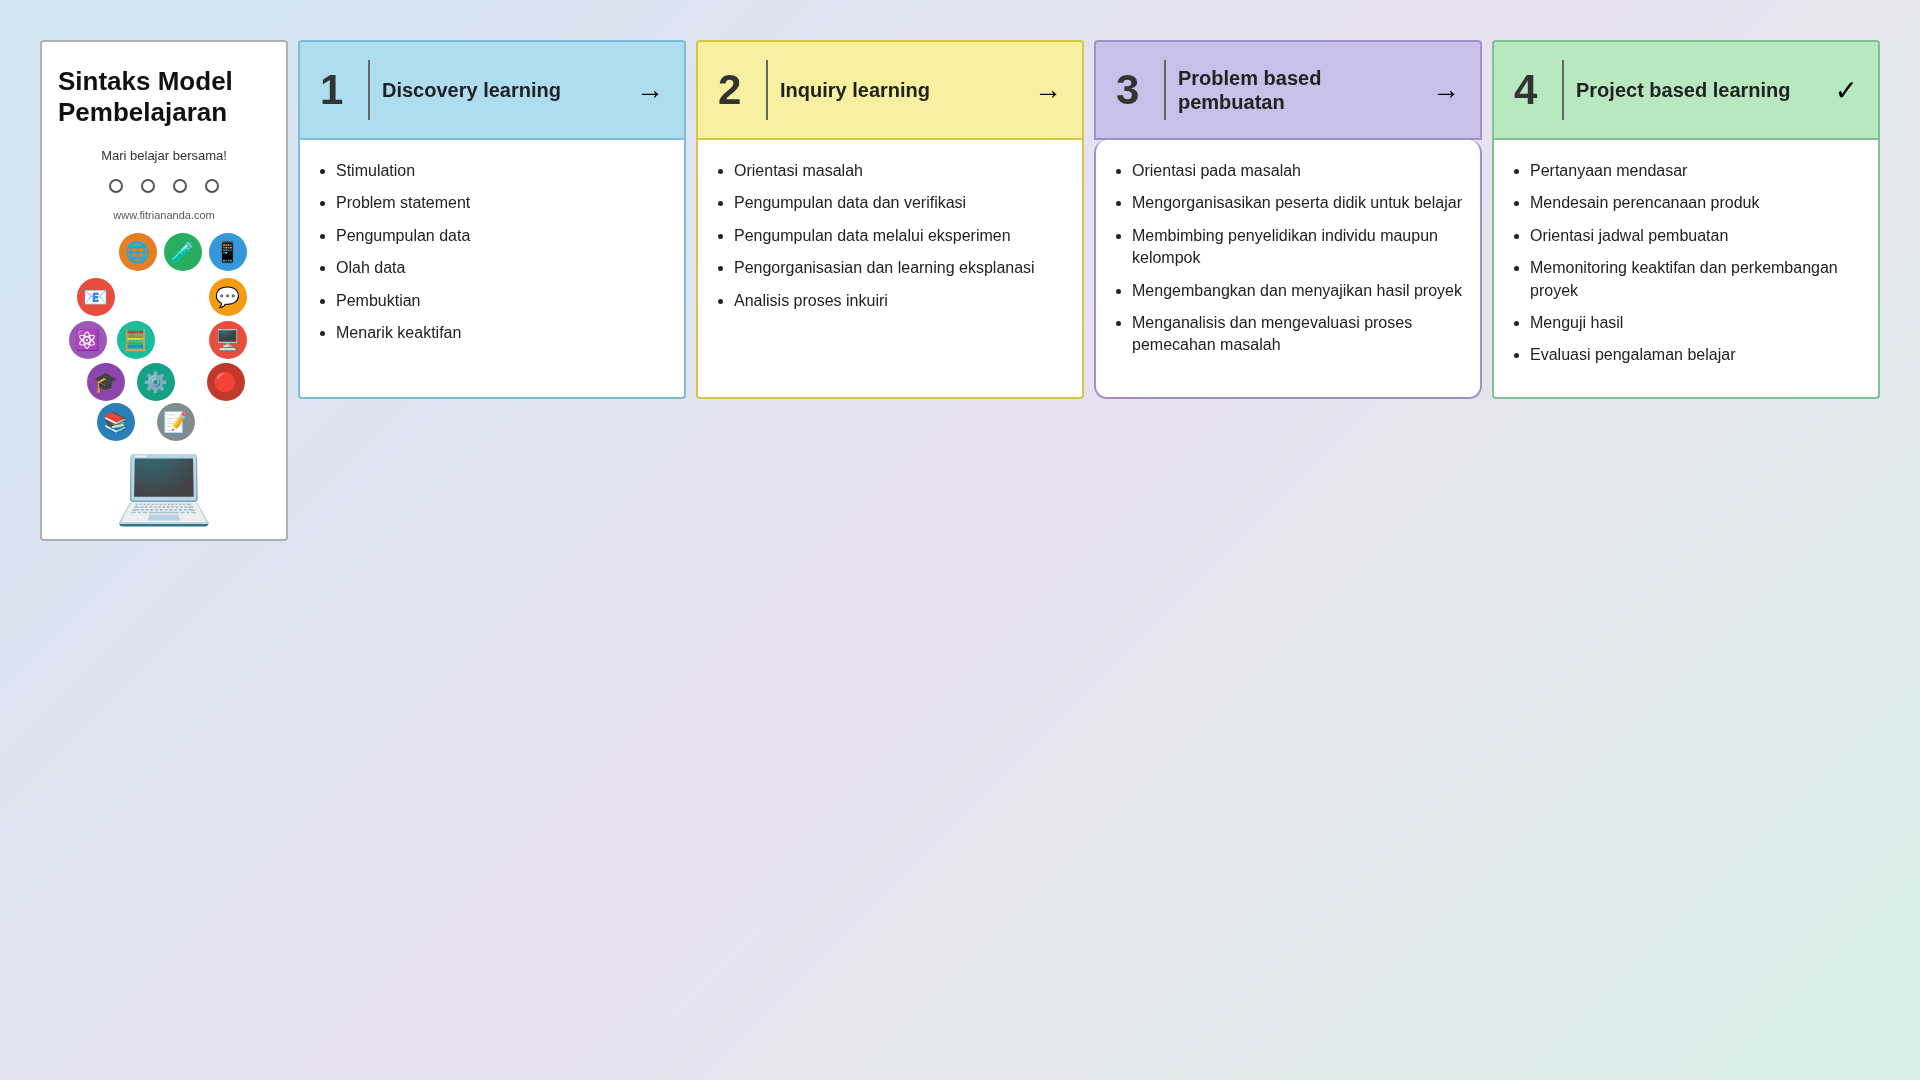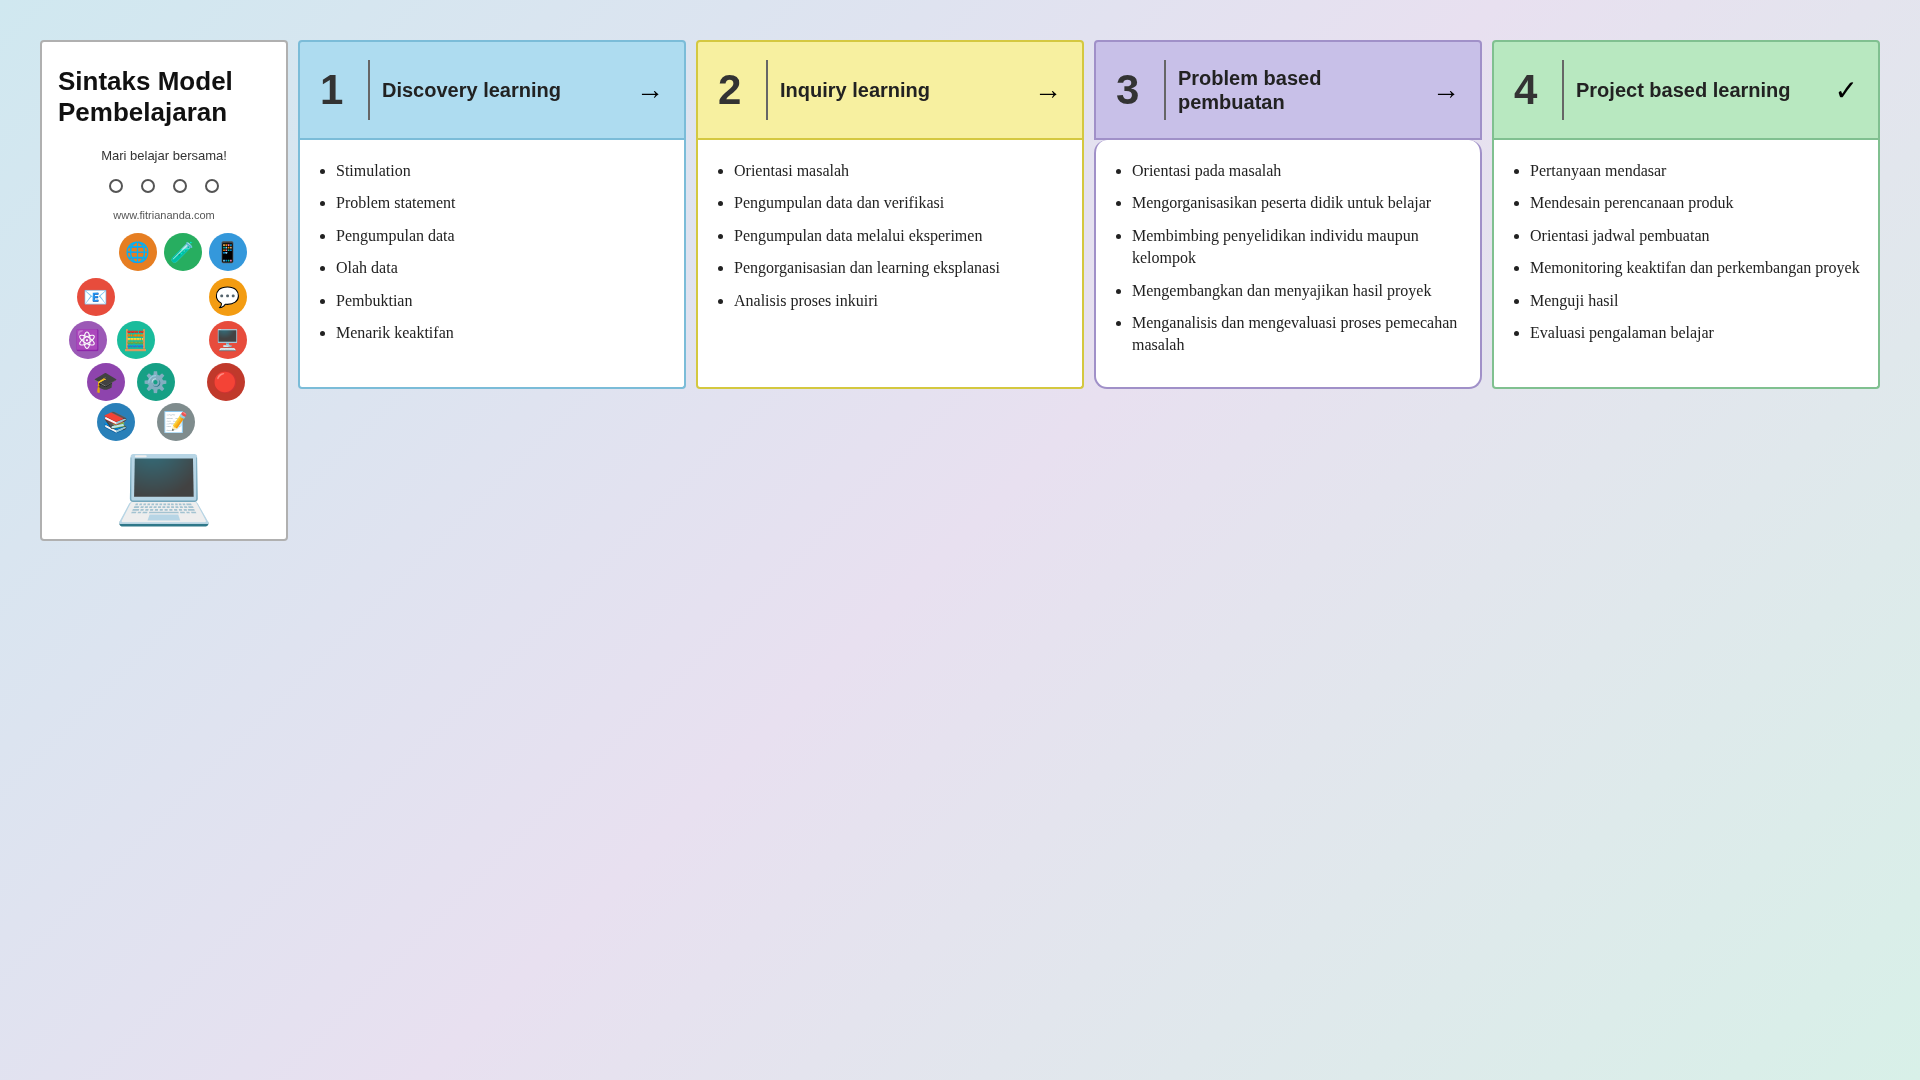--- a/index.html
+++ b/index.html
@@ -119,21 +119,20 @@
       background: #fff;
       border: 2px solid #c0c0c0;
       border-top: none;
       flex: 1;
       padding: 20px 18px;
       border-radius: 0 0 4px 4px;
     }
     .card-body ul {
       list-style: disc;
       padding-left: 18px;
-      font-family: Liberation Serif, serif;
     }
     .card-body ul li {
       font-size: 16px;
       color: #222;
       margin-bottom: 10px;
       line-height: 1.4;
     }
 
     
     .header-blue { background: #aedcf0; border: 2px solid #7bbcd8; }

